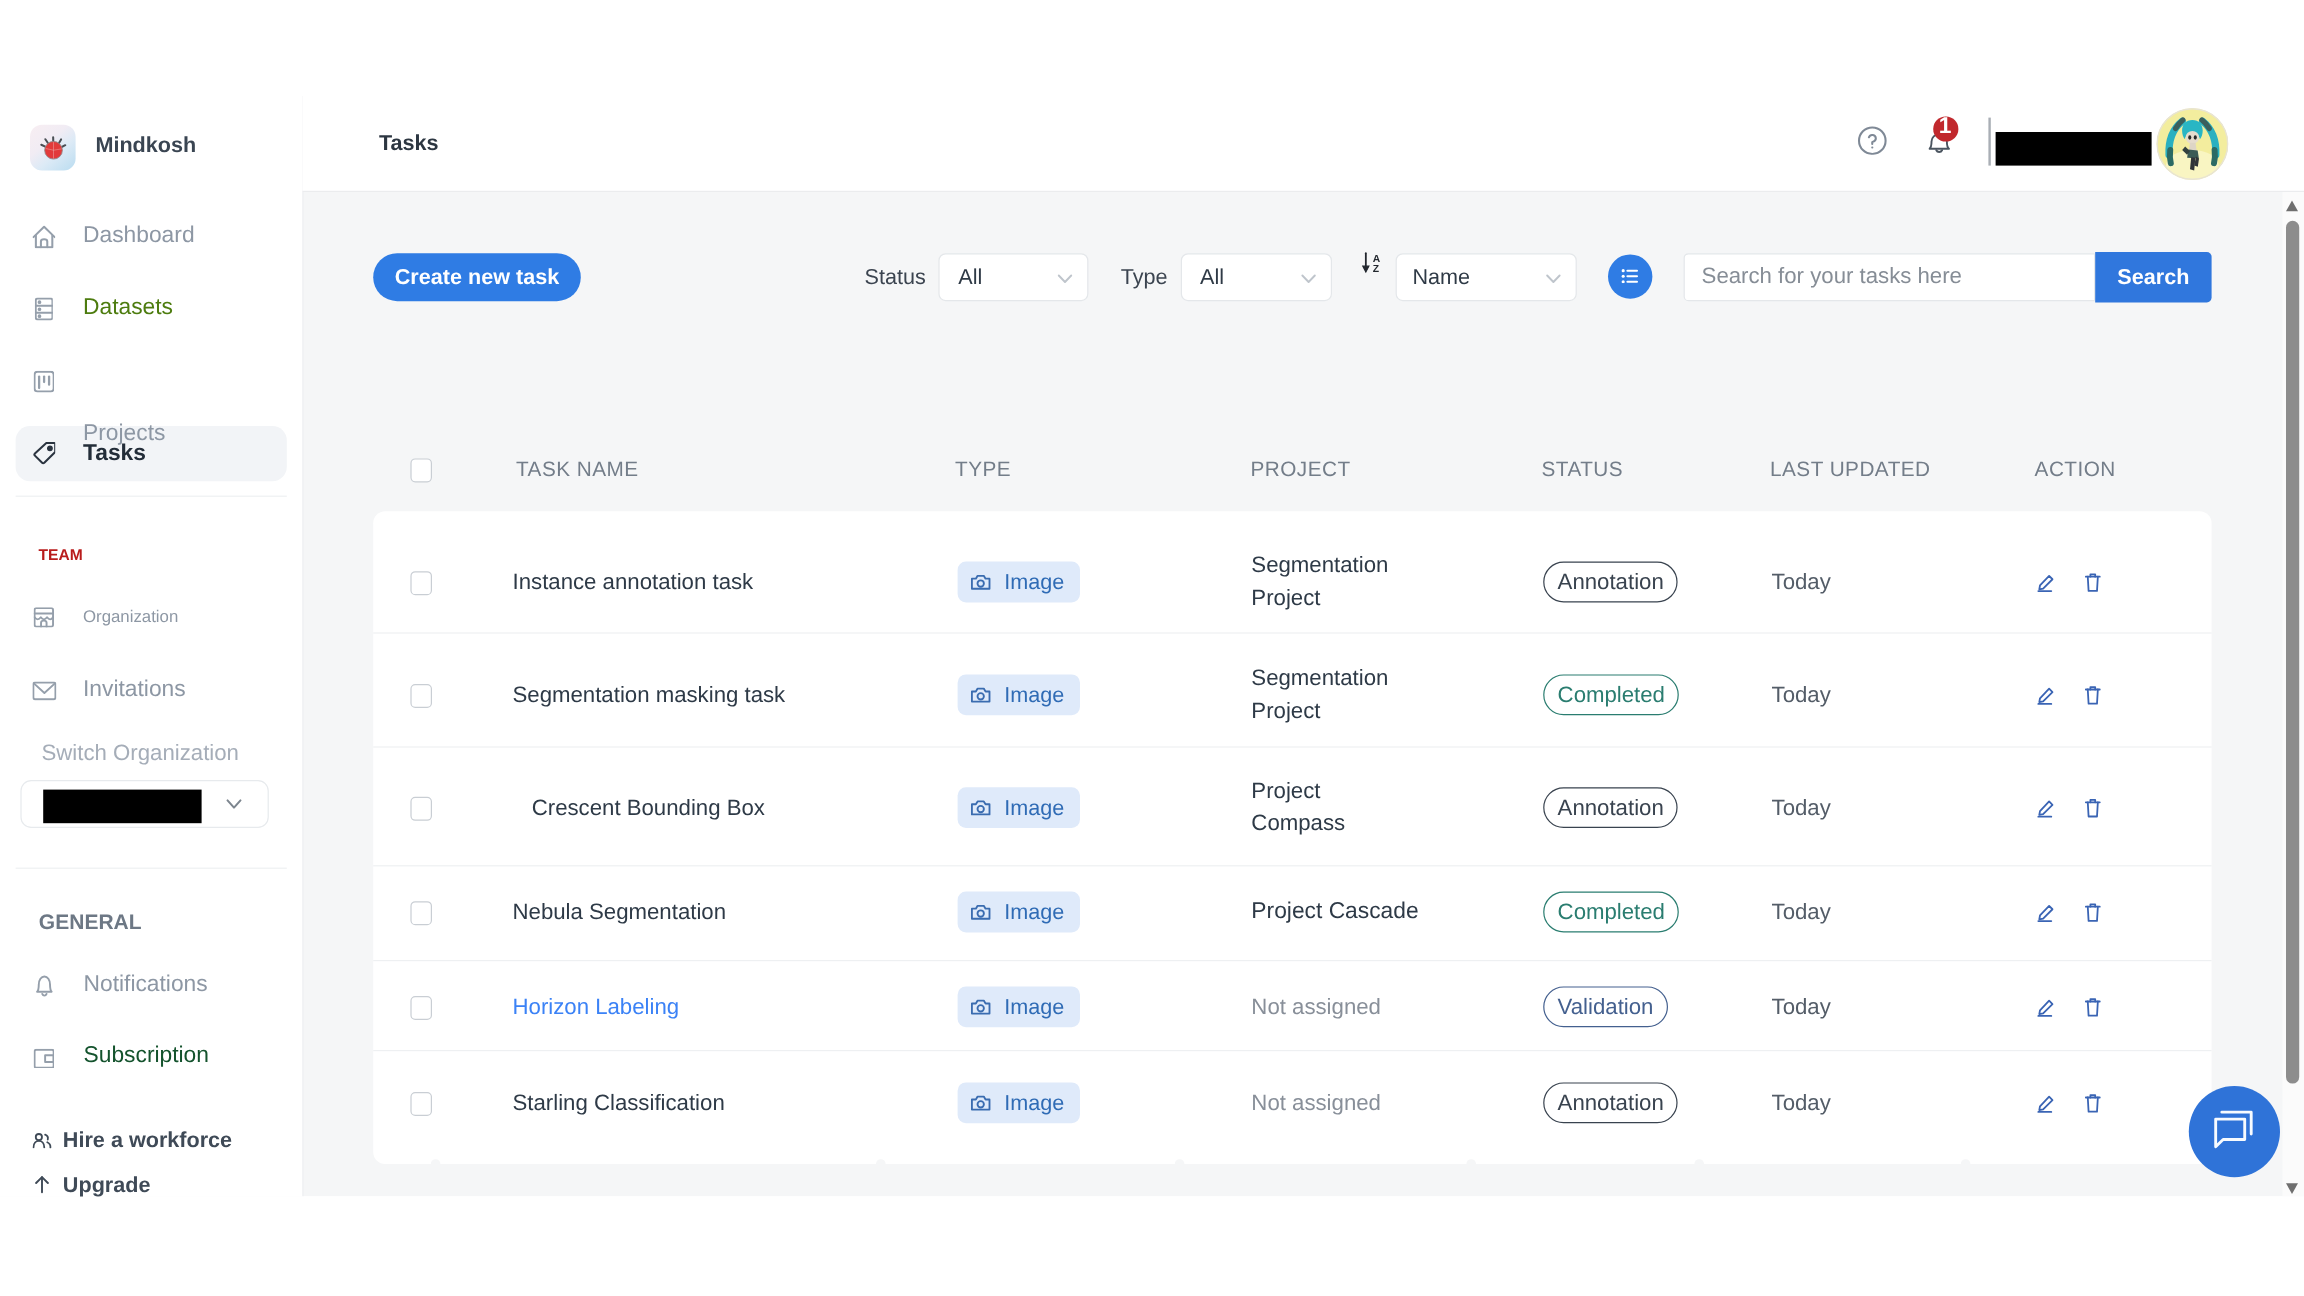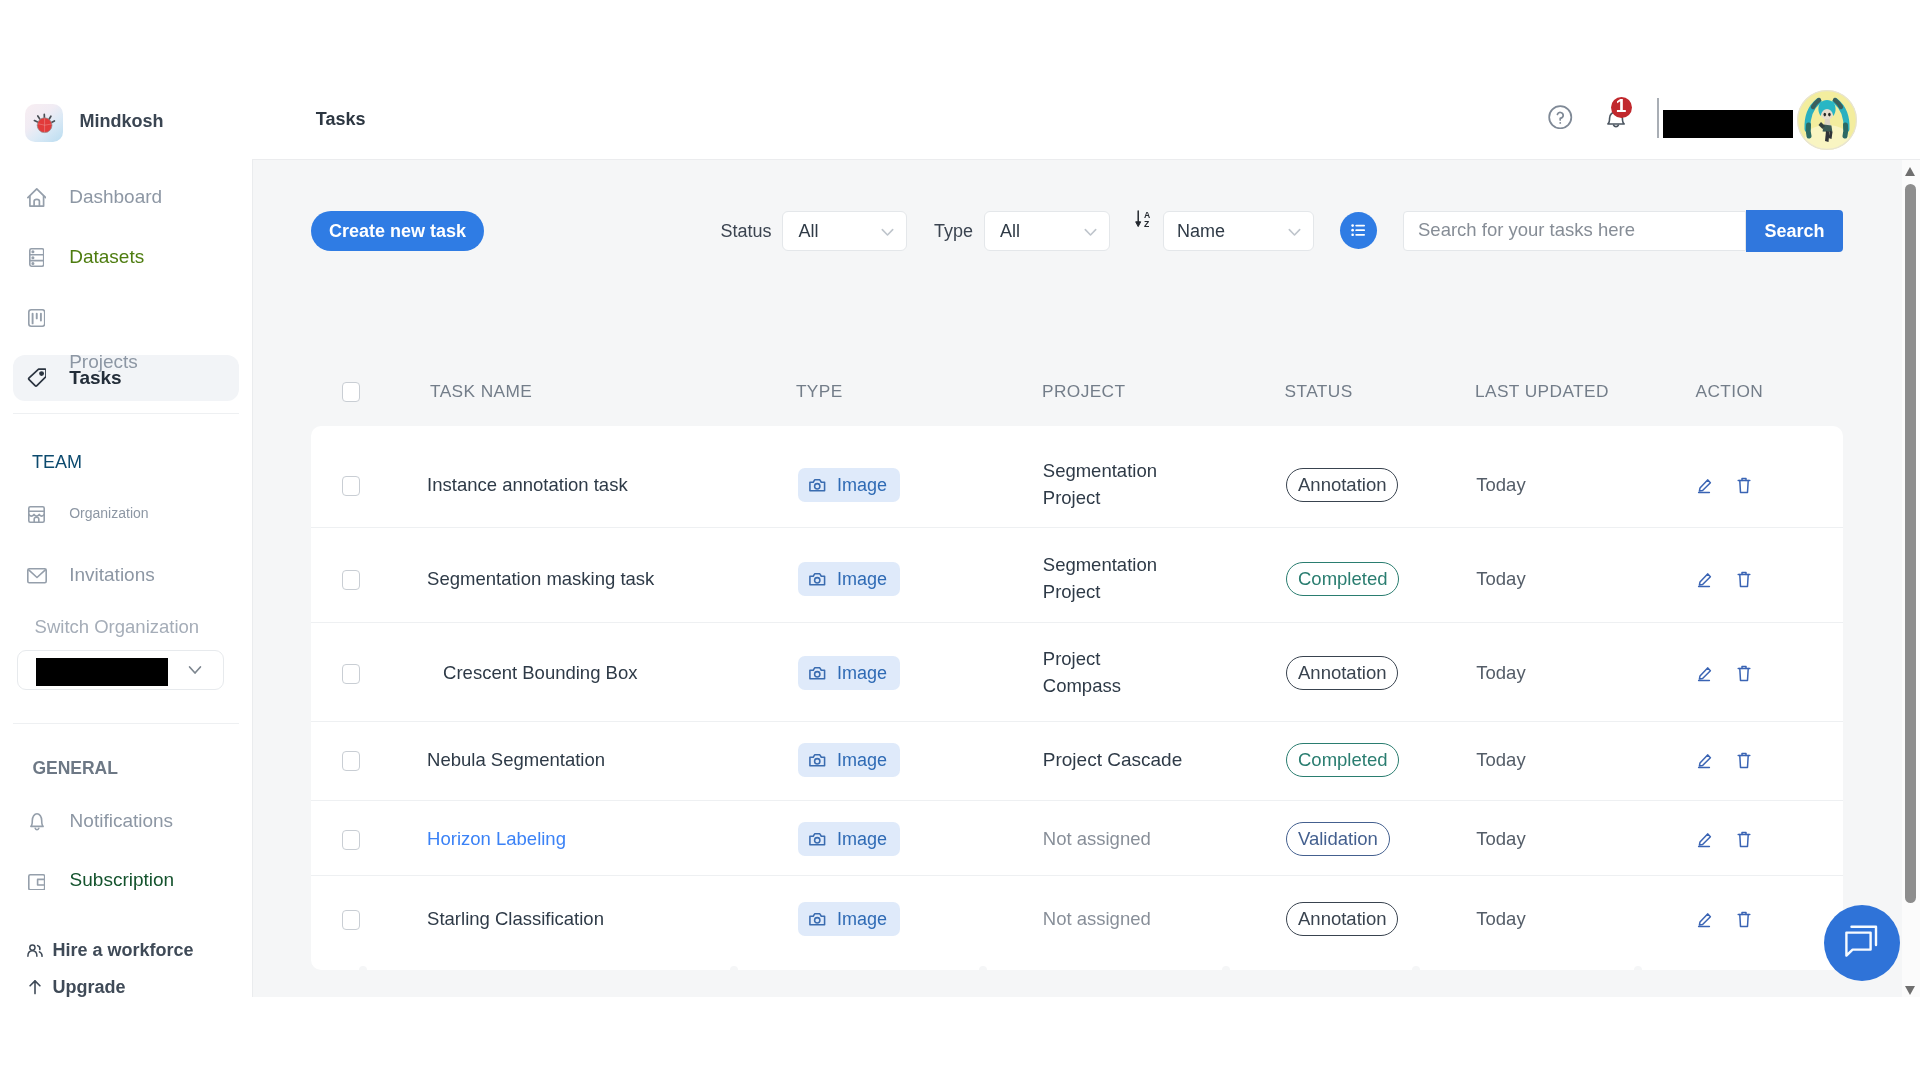--- a/index.html
+++ b/index.html
@@ -64,21 +64,21 @@
       </g>
     </svg>
 <div class="t" style="left:69.2px;top:307.14px;font-size:19px;line-height:21.22px;color:#8d97a4;margin-top:44px;">Projects</div>
 <svg class="abs" style="left:26.6px;top:368.4px;" width="19.8" height="19.6" viewBox="0 0 19.8 19.6">
       <g fill="none" stroke="#2b3440" stroke-width="1.7" stroke-linecap="round" stroke-linejoin="round">
         <path d="M11.6 1.1 H18.1 C18.6 1.1 19 1.5 19 2 V8.6 L9.9 17.7 C9.4 18.2 8.6 18.2 8.1 17.7 L2.1 11.7 C1.6 11.2 1.6 10.4 2.1 9.9 Z"></path>
         <circle cx="14.6" cy="5.6" r="1.6" fill="#2b3440"></circle>
       </g>
     </svg>
 <div class="t" style="left:69.2px;top:367.34px;font-size:19px;line-height:21.22px;color:#232d39;font-weight:bold;">Tasks</div>
-<div class="t" style="left:32.1px;top:453.08px;font-size:18px;line-height:19.55px;color:#0c4a6e;font-weight:normal;">TEAM</div>
+<div class="t" style="left:32.1px;top:453.08px;font-size:13px;line-height:19.55px;color:#b91c1c;font-weight:bold;">TEAM</div>
 <svg class="abs" style="left:27.9px;top:506px;" width="17" height="17" viewBox="0 0 17 17">
       <g fill="none" stroke="#959fab" stroke-width="1.6" stroke-linecap="round" stroke-linejoin="round">
         <rect x="0.8" y="0.8" width="15.4" height="15.4" rx="1.5"></rect>
         <path d="M0.8 5.2 H16.2"></path>
         <path d="M0.8 8.4 Q3.4 11.9 6 8.4 Q8.6 11.9 11.2 8.4 Q13.8 11.9 16.2 8.4"></path>
         <path d="M6.2 16.2 V12.9 Q6.2 11.2 8.5 11.2 Q10.8 11.2 10.8 12.9 V16.2"></path>
       </g>
     </svg>
 <div class="t" style="left:69.2px;top:503.34px;font-size:14px;line-height:21.22px;color:#8d97a4;">Organization</div>
 <svg class="abs" style="left:26.5px;top:568px;" width="20" height="15.5" viewBox="0 0 20 15.5">

